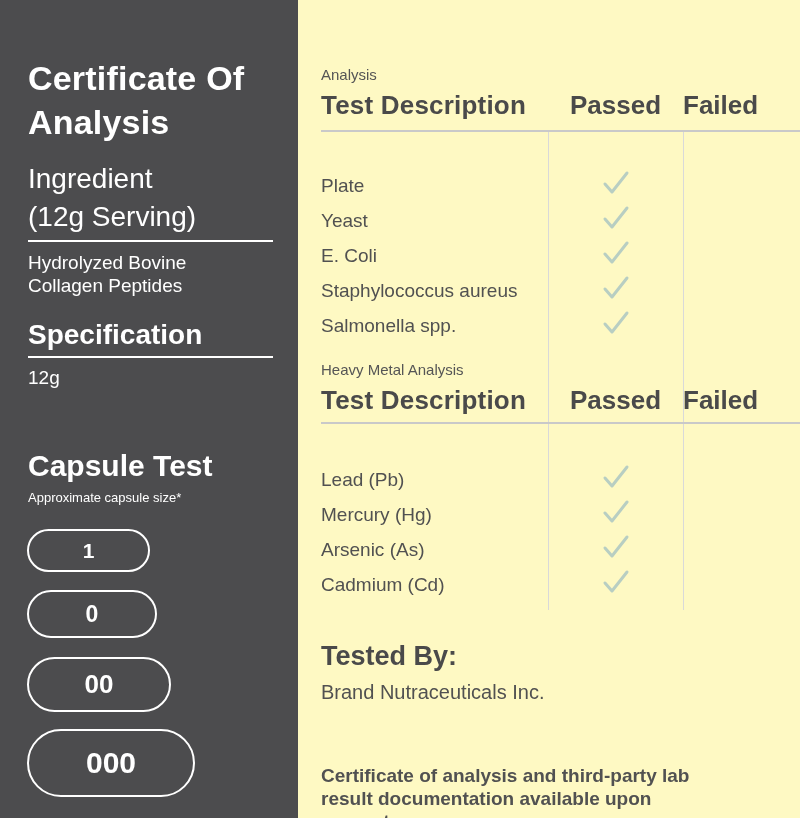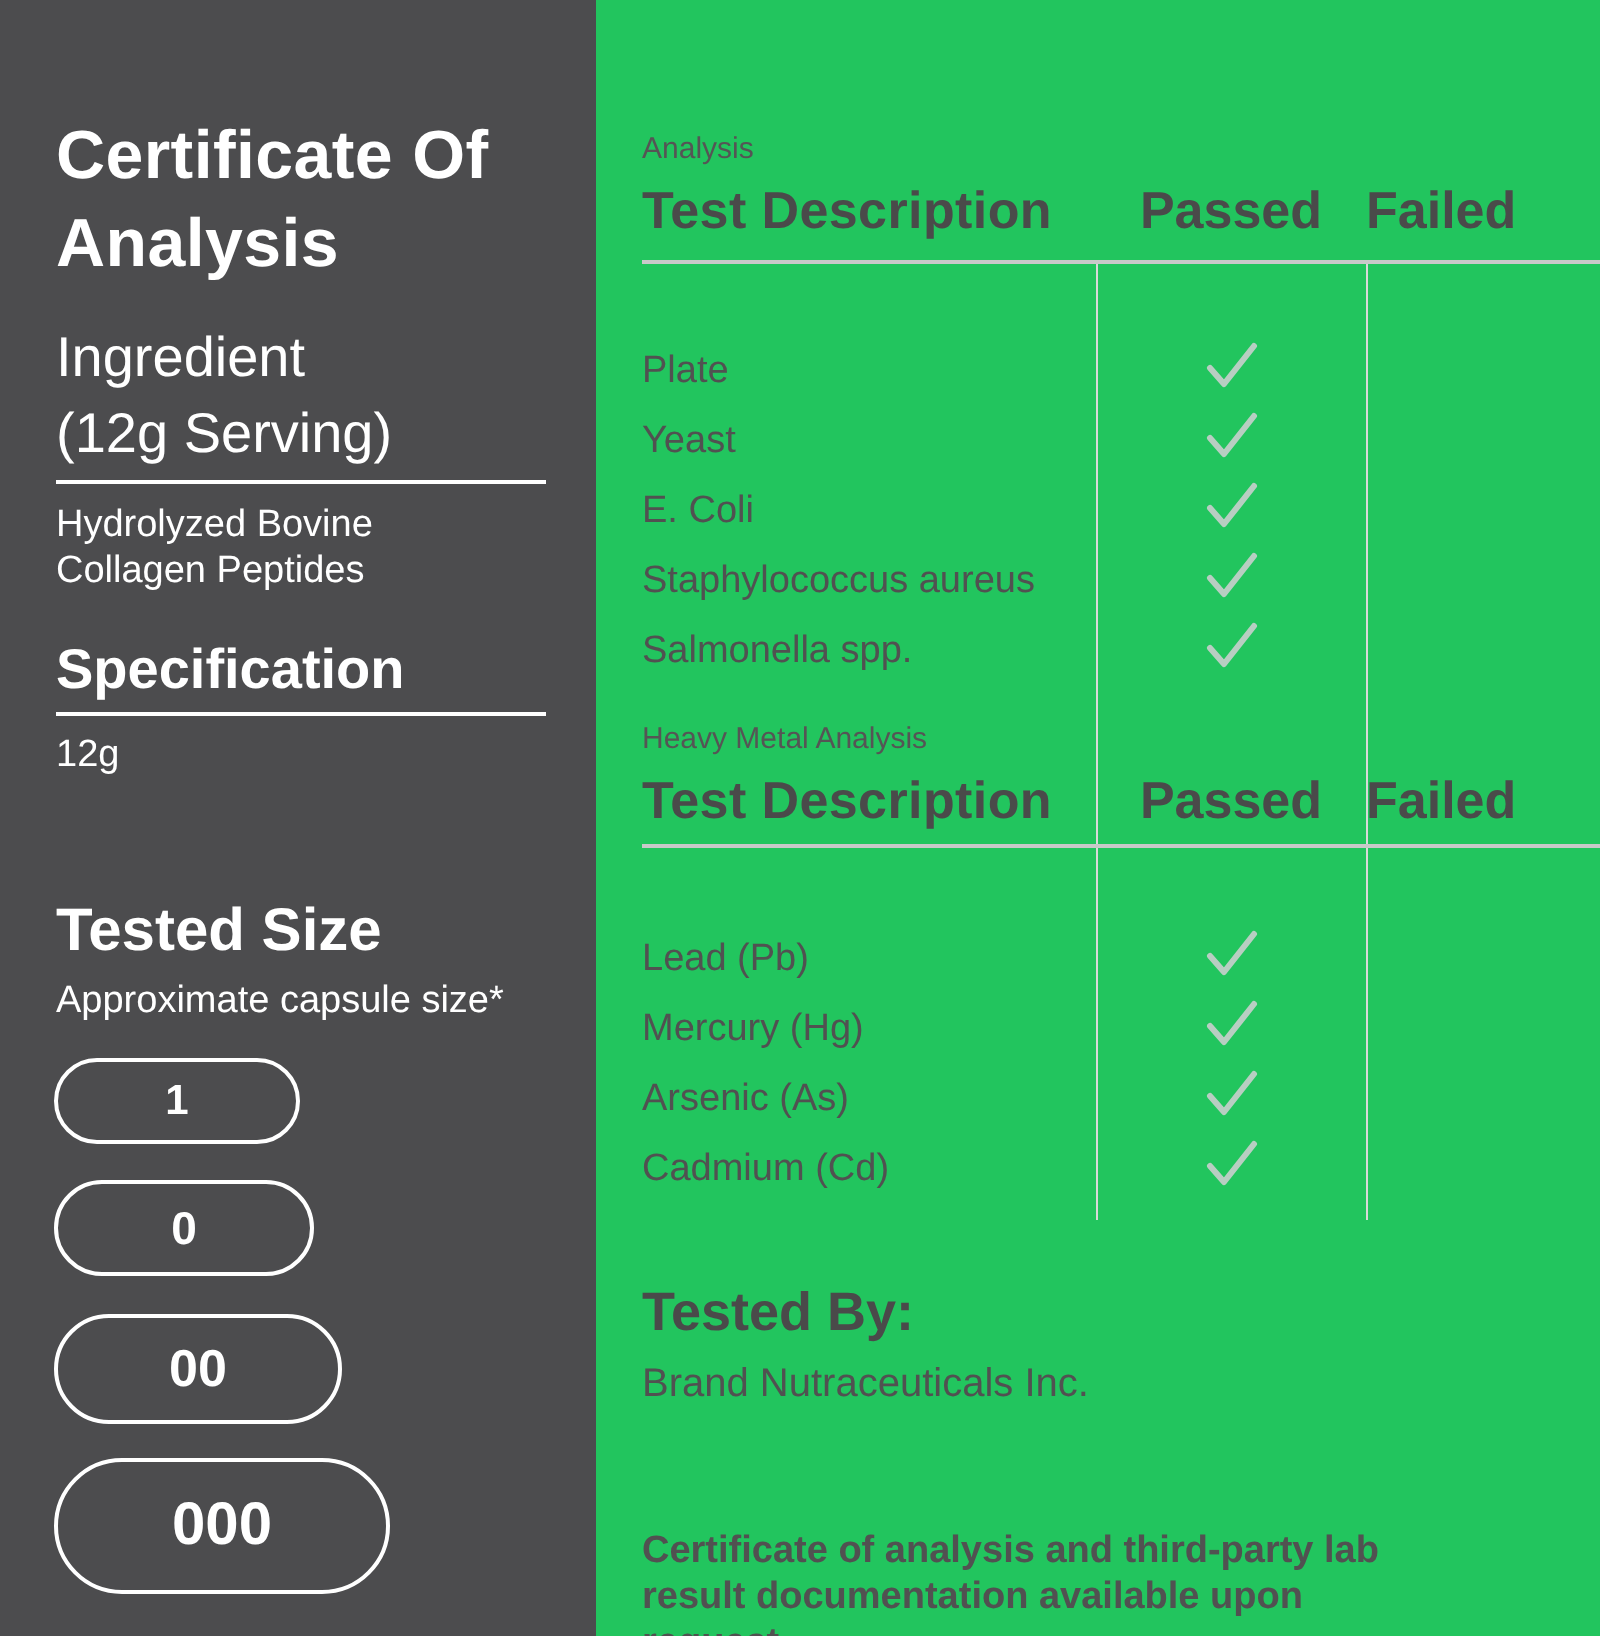--- a/index.html
+++ b/index.html
@@ -1,17 +1,17 @@
 <!DOCTYPE html>
 <html><head>
 <meta charset="utf-8">
 <style>
   html,body{margin:0;padding:0;background:#ffffff;}
   .canvas{
-    position:relative;width:800px;height:818px;background:#22c55e;
+    position:relative;width:800px;height:818px;background:#fef9c3;
     font-family:"Liberation Sans",sans-serif;overflow:hidden;
     color:#515151;
   }
   
   .sidebar{
     position:absolute;left:0;top:0;width:298px;height:818px;
     background:#4C4C4E;color:#ffffff;
   }
   .sb-title{
     position:absolute;left:28px;top:56px;width:250px;
@@ -19,21 +19,21 @@
   }
   .sb-ing-head{position:absolute;left:28px;top:163px;font-size:28px;font-weight:400;}
   .sb-ing-serving{position:absolute;left:28px;top:201px;font-size:28px;font-weight:400;}
   .sb-rule{position:absolute;left:28px;width:245px;height:2px;background:#ffffff;}
   .rule-1{top:240px;}
   .rule-2{top:356px;}
   .sb-ing-value{position:absolute;left:28px;top:251px;width:185px;font-size:19px;line-height:23px;}
   .sb-spec-head{position:absolute;left:28px;top:319px;font-size:28px;font-weight:700;}
   .sb-spec-value{position:absolute;left:28px;top:367px;font-size:19px;}
   .sb-cap-head{position:absolute;left:28px;top:449px;font-size:30px;font-weight:700;}
-  .sb-cap-sub{position:absolute;left:28px;top:490px;font-size:19px;}
+  .sb-cap-sub{position:absolute;left:28px;top:490px;font-size:13px;}
   .capsule{
     position:absolute;left:27px;border:2px solid #ffffff;border-radius:999px;
     display:flex;align-items:center;justify-content:center;
     font-weight:700;box-sizing:border-box;color:#ffffff;
   }
   .cap-1{top:529px;width:123px;height:43px;font-size:21px;}
   .cap-2{top:590px;width:130px;height:48px;font-size:23px;}
   .cap-3{top:657px;width:144px;height:55px;font-size:26px;}
   .cap-4{top:729px;width:168px;height:68px;font-size:30px;}
   
@@ -69,21 +69,21 @@
 
     <div class="sb-ing-head">Ingredient</div>
     <div class="sb-ing-serving">(12g Serving)</div>
     <div class="sb-rule rule-1"></div>
     <div class="sb-ing-value">Hydrolyzed Bovine Collagen Peptides</div>
 
     <div class="sb-spec-head">Specification</div>
     <div class="sb-rule rule-2"></div>
     <div class="sb-spec-value">12g</div>
 
-    <div class="sb-cap-head">Tested Size</div>
+    <div class="sb-cap-head">Capsule Test</div>
     <div class="sb-cap-sub">Approximate capsule size*</div>
 
     <div class="capsule cap-1">
       <span>1</span>
     </div>
     <div class="capsule cap-2">
       <span>0</span>
     </div>
     <div class="capsule cap-3">
       <span>00</span>

